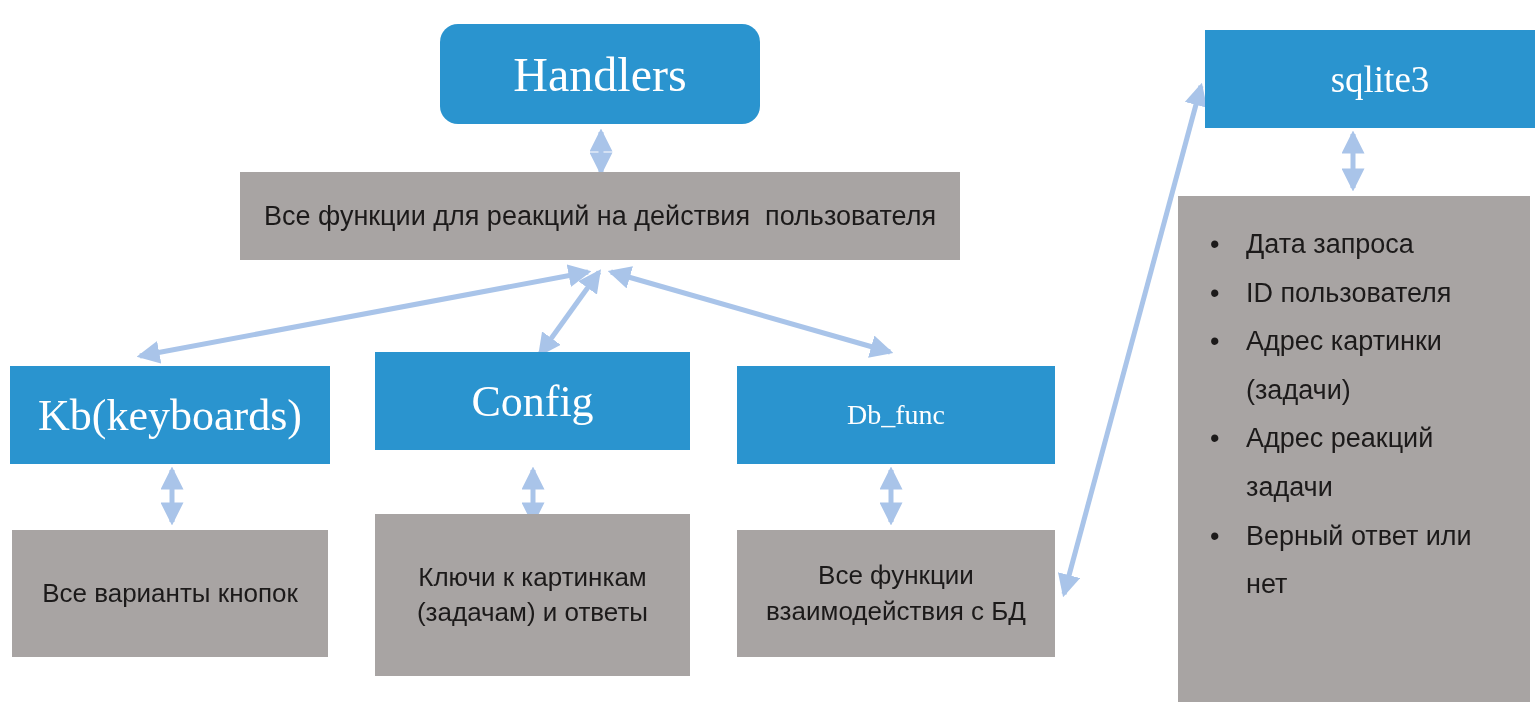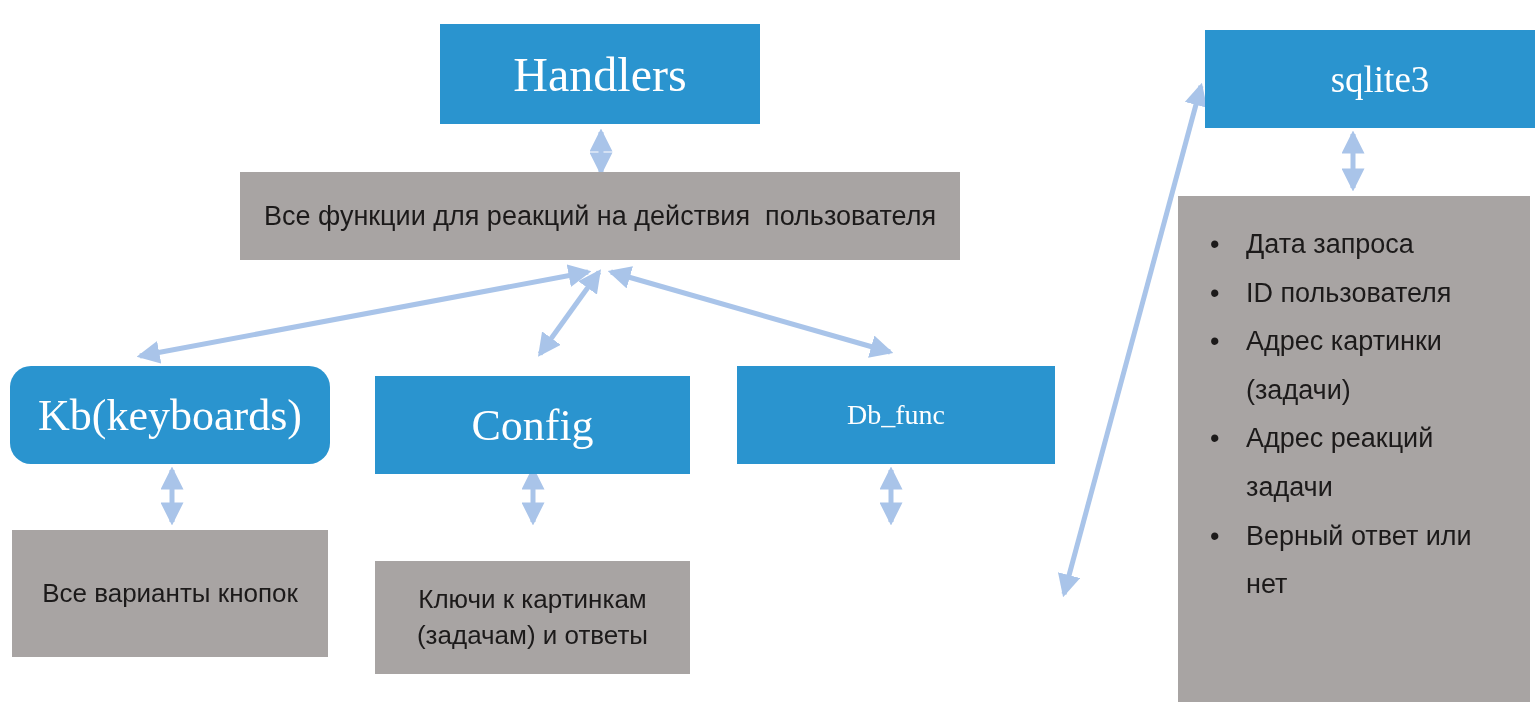--- a/index.html
+++ b/index.html
@@ -31,29 +31,29 @@
     background: var(--box-blue);
     color: var(--text-white);
     font-family: "Liberation Serif", "DejaVu Serif", serif;
   }
   .node.gray {
     background: var(--box-gray);
     color: var(--text-dark);
     font-family: "Liberation Sans", sans-serif;
   }
   
-  #handlers  { left: 440px; top: 24px;  width: 320px; height: 100px; font-size: 48px; }
+  #handlers  { left: 440px; top: 24px;  width: 320px; height: 100px; font-size: 48px; border-radius: 18px; }
   #sqlite3   { left: 1205px; top: 30px; width: 350px; height: 98px;  font-size: 37px; }
-  #kb        { left: 10px;  top: 366px; width: 320px; height: 98px;  font-size: 44px; border-radius: 21px; }
-  #config    { left: 375px; top: 376px; width: 315px; height: 98px;  font-size: 44px; }
+  #kb        { left: 10px;  top: 366px; width: 320px; height: 98px;  font-size: 44px; }
+  #config    { left: 375px; top: 352px; width: 315px; height: 98px;  font-size: 44px; }
   #db-func   { left: 737px; top: 366px; width: 318px; height: 98px;  font-size: 28px; }
   
   #handlers-desc { left: 240px; top: 172px; width: 720px; height: 88px; font-size: 27px; white-space: pre-wrap; }
   #kb-desc       { left: 12px;  top: 530px; width: 316px; height: 127px; font-size: 26px; line-height: 1.35; padding: 0 12px; }
-  #config-desc   { left: 375px; top: 561px; width: 315px; height: 113px; font-size: 26px; line-height: 1.35; padding: 12px 14px; }
+  #config-desc   { left: 375px; top: 514px; width: 315px; height: 162px; font-size: 26px; line-height: 1.35; padding: 12px 14px; }
   #db-func-desc  { left: 737px; top: 530px; width: 318px; height: 127px; font-size: 26px; line-height: 1.35; padding: 0 14px; }
   
   #sqlite3-fields {
     position: absolute;
     left: 1178px; top: 196px; width: 352px; height: 506px;
     background: var(--box-gray);
     color: var(--text-dark);
     box-sizing: border-box;
   }
   #sqlite3-fields ul {
@@ -129,20 +129,23 @@
   </div>
 
   <div class="node gray" id="kb-desc">
     <span>Все варианты кнопок</span>
   </div>
 
   <div class="node gray" id="config-desc">
     <span>Ключи к картинкам (задачам) и ответы</span>
   </div>
 
+  <div class="node gray" id="db-func-desc">
+    <span>Все функции взаимодействия с БД</span>
+  </div>
 
   <div class="node blue" id="sqlite3">
     <span>sqlite3</span>
   </div>
 
   <div id="sqlite3-fields">
     <ul>
         <li>Дата запроса</li>
         <li>ID пользователя</li>
         <li>Адрес картинки (задачи)</li>

